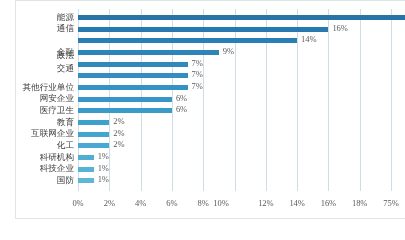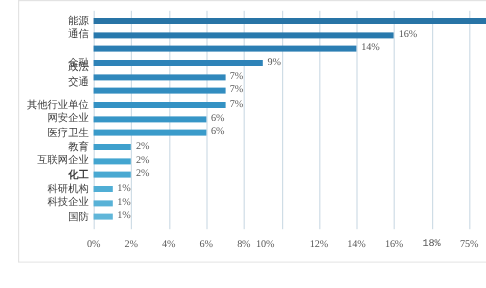--- a/index.html
+++ b/index.html
@@ -119,21 +119,21 @@
       <div class="cat-label" style="top: 2.51667px; color: rgb(60, 60, 60);">能源</div>
       <div class="cat-label" style="top: 14.1833px; color: rgb(60, 60, 60);">通信</div>
       <div class="cat-label" style="top: 41px; color: rgb(60, 60, 60);">政法</div>
       <div class="cat-label" style="top: 37.5167px; color: rgb(60, 60, 60);">金融</div>
       <div class="cat-label" style="top: 54px; color: rgb(60, 60, 60);">交通</div>
       <div class="cat-label" style="top: 72.5167px; color: rgb(60, 60, 60);">其他行业单位</div>
       <div class="cat-label" style="top: 95.85px; color: rgb(60, 60, 60);">医疗卫生</div>
       <div class="cat-label" style="top: 84.1833px; color: rgb(60, 60, 60);">网安企业</div>
       <div class="cat-label" style="top: 107.517px; color: rgb(60, 60, 60);">教育</div>
       <div class="cat-label" style="top: 119.183px; color: rgb(60, 60, 60);">互联网企业</div>
-      <div class="cat-label" style="top: 130.85px; color: rgb(60, 60, 60); font-weight: bold;">化工</div>
+      <div class="cat-label" style="top: 130.85px; color: rgb(60, 60, 60);">化工</div>
       <div class="cat-label" style="top: 154.183px; color: rgb(60, 60, 60);">科技企业</div>
       <div class="cat-label" style="top: 142.517px; color: rgb(60, 60, 60);">科研机构</div>
       <div class="cat-label" style="top: 165.85px; color: rgb(60, 60, 60);">国防</div>
     </div>
 
   <div id="plot-area">
     <div id="gridlines">
         <div class="gridline zero" style="left: 0px; background: rgb(207, 221, 230);"></div>
         <div class="gridline" style="left: 31.3px; background: rgb(207, 221, 230);"></div>
         <div class="gridline" style="left: 62.6px; background: rgb(207, 221, 230);"></div>
@@ -213,17 +213,17 @@
   <div id="x-ticks">
       <div class="x-tick" style="left: 0px; color: rgb(90, 90, 90);">0%</div>
       <div class="x-tick" style="left: 31.3px; color: rgb(90, 90, 90);">2%</div>
       <div class="x-tick" style="left: 62.6px; color: rgb(90, 90, 90);">4%</div>
       <div class="x-tick" style="left: 93.9px; color: rgb(90, 90, 90);">6%</div>
       <div class="x-tick" style="left: 125.2px; color: rgb(90, 90, 90);">8%</div>
       <div class="x-tick" style="left: 143px; color: rgb(90, 90, 90);">10%</div>
       <div class="x-tick" style="left: 187.8px; color: rgb(90, 90, 90);">12%</div>
       <div class="x-tick" style="left: 219.1px; color: rgb(90, 90, 90);">14%</div>
       <div class="x-tick" style="left: 250.4px; color: rgb(90, 90, 90);">16%</div>
-      <div class="x-tick" style="left: 281.7px; color: rgb(90, 90, 90); font-family: Liberation Mono, monospace;">18%</div>
+      <div class="x-tick" style="left: 281.7px; color: rgb(90, 90, 90);">18%</div>
       <div class="x-tick" style="left: 313px; color: rgb(90, 90, 90);">75%</div>
     </div>
 
 </div>
 
 </body></html>

